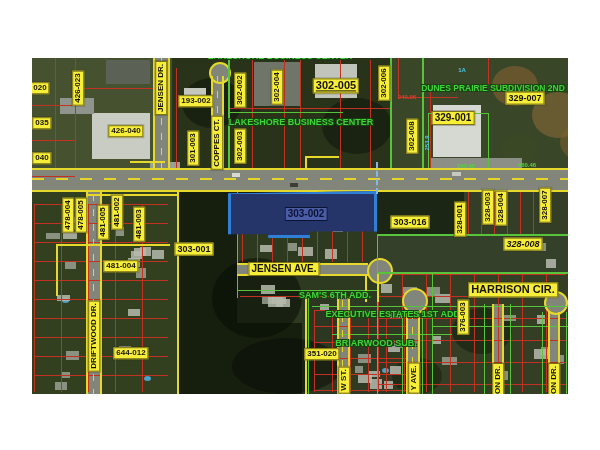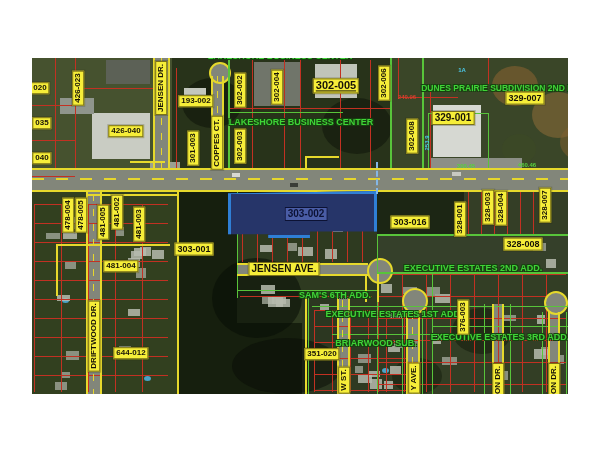--- a/index.html
+++ b/index.html
@@ -311,39 +311,38 @@
       <div class="pl v" style="left: 85px; top: 154px;">481-002</div>
       <div class="pl v" style="left: 107px; top: 166px;">481-003</div>
       <div class="pl" style="left: 89px; top: 208px;">481-004</div>
       <div class="pl" style="left: 99px; top: 295px;">644-012</div>
       <div class="pl" style="left: 162px; top: 191px; font-size: 9px;">303-001</div>
       <div class="pl" style="left: 378px; top: 164px; font-size: 9px;">303-016</div>
       <div class="pl v" style="left: 428px; top: 161px;">328-001</div>
       <div class="pl v" style="left: 456px; top: 149px;">328-003</div>
       <div class="pl v" style="left: 469px; top: 150px;">328-004</div>
       <div class="pl v" style="left: 513px; top: 147px;">328-007</div>
-      <div class="pl" style="left: 491px; top: 186px; font-size: 9px;">328-008</div>
+      <div class="pl" style="left: 491px; top: 186px; font-size: 9px; font-style: italic;">328-008</div>
       <div class="pl" style="left: 290px; top: 296px;">351-020</div>
       <div class="pl v" style="left: 431px; top: 259px;">376-003</div>
       <div class="bl" style="left: 274px; top: 156px; font-size: 10px;">303-002</div>
       <div class="pl v" style="left: 129px; top: 30px;">JENSEN DR.</div>
       <div class="pl v" style="left: 185px; top: 85px;">COPPES CT.</div>
       <div class="pl v" style="left: 62px; top: 278px;">DRIFTWOOD DR.</div>
       <div class="pl" style="left: 252px; top: 211px; font-size: 10px;">JENSEN AVE.</div>
+      <div class="pl" style="left: 481px; top: 232px; font-size: 11px;">HARRISON CIR.</div>
       <div class="pl v" style="left: 312px; top: 322px;">W ST.</div>
       <div class="pl v" style="left: 382px; top: 320px;">Y AVE.</div>
       <div class="pl v" style="left: 466px; top: 322px;">ON DR.</div>
       <div class="pl v" style="left: 522px; top: 322px;">ON DR.</div>
       <div class="gl" style="left: 248px; top: -2px;">LAKESHORE BUSINESS CENTER</div>
       <div class="gl" style="left: 269px; top: 64px;">LAKESHORE BUSINESS CENTER</div>
       <div class="gl" style="left: 465px; top: 30px; font-size: 8.5px;">DUNES PRAIRIE SUBDIVISION 2ND P</div>
-      <div class="gl" style="left: 441px; top: 210px;">EXECUTIVE ESTATES 2ND ADD.</div>
       <div class="gl" style="left: 303px; top: 237px;">SAM'S 6TH ADD.</div>
       <div class="gl" style="left: 362px; top: 256px;">EXECUTIVE ESTATES 1ST ADD.</div>
       <div class="gl" style="left: 344px; top: 285px;">BRIARWOOD SUB.</div>
-      <div class="gl" style="left: 468px; top: 279px;">EXECUTIVE ESTATES 3RD ADD.</div>
       <div class="sl c-cyan" style="left: 430px; top: 12px;">1A</div>
       <div class="sl c-red" style="left: 375px; top: 39px;">240.96</div>
       <div class="sl c-cyan v" style="left: 395px; top: 85px;">253.9</div>
       <div class="sl c-grn" style="left: 434px; top: 108px;">300.45</div>
       <div class="sl c-grn" style="left: 495px; top: 107px;">460.46</div>
     </div>
 </div>
 
 </body></html>

